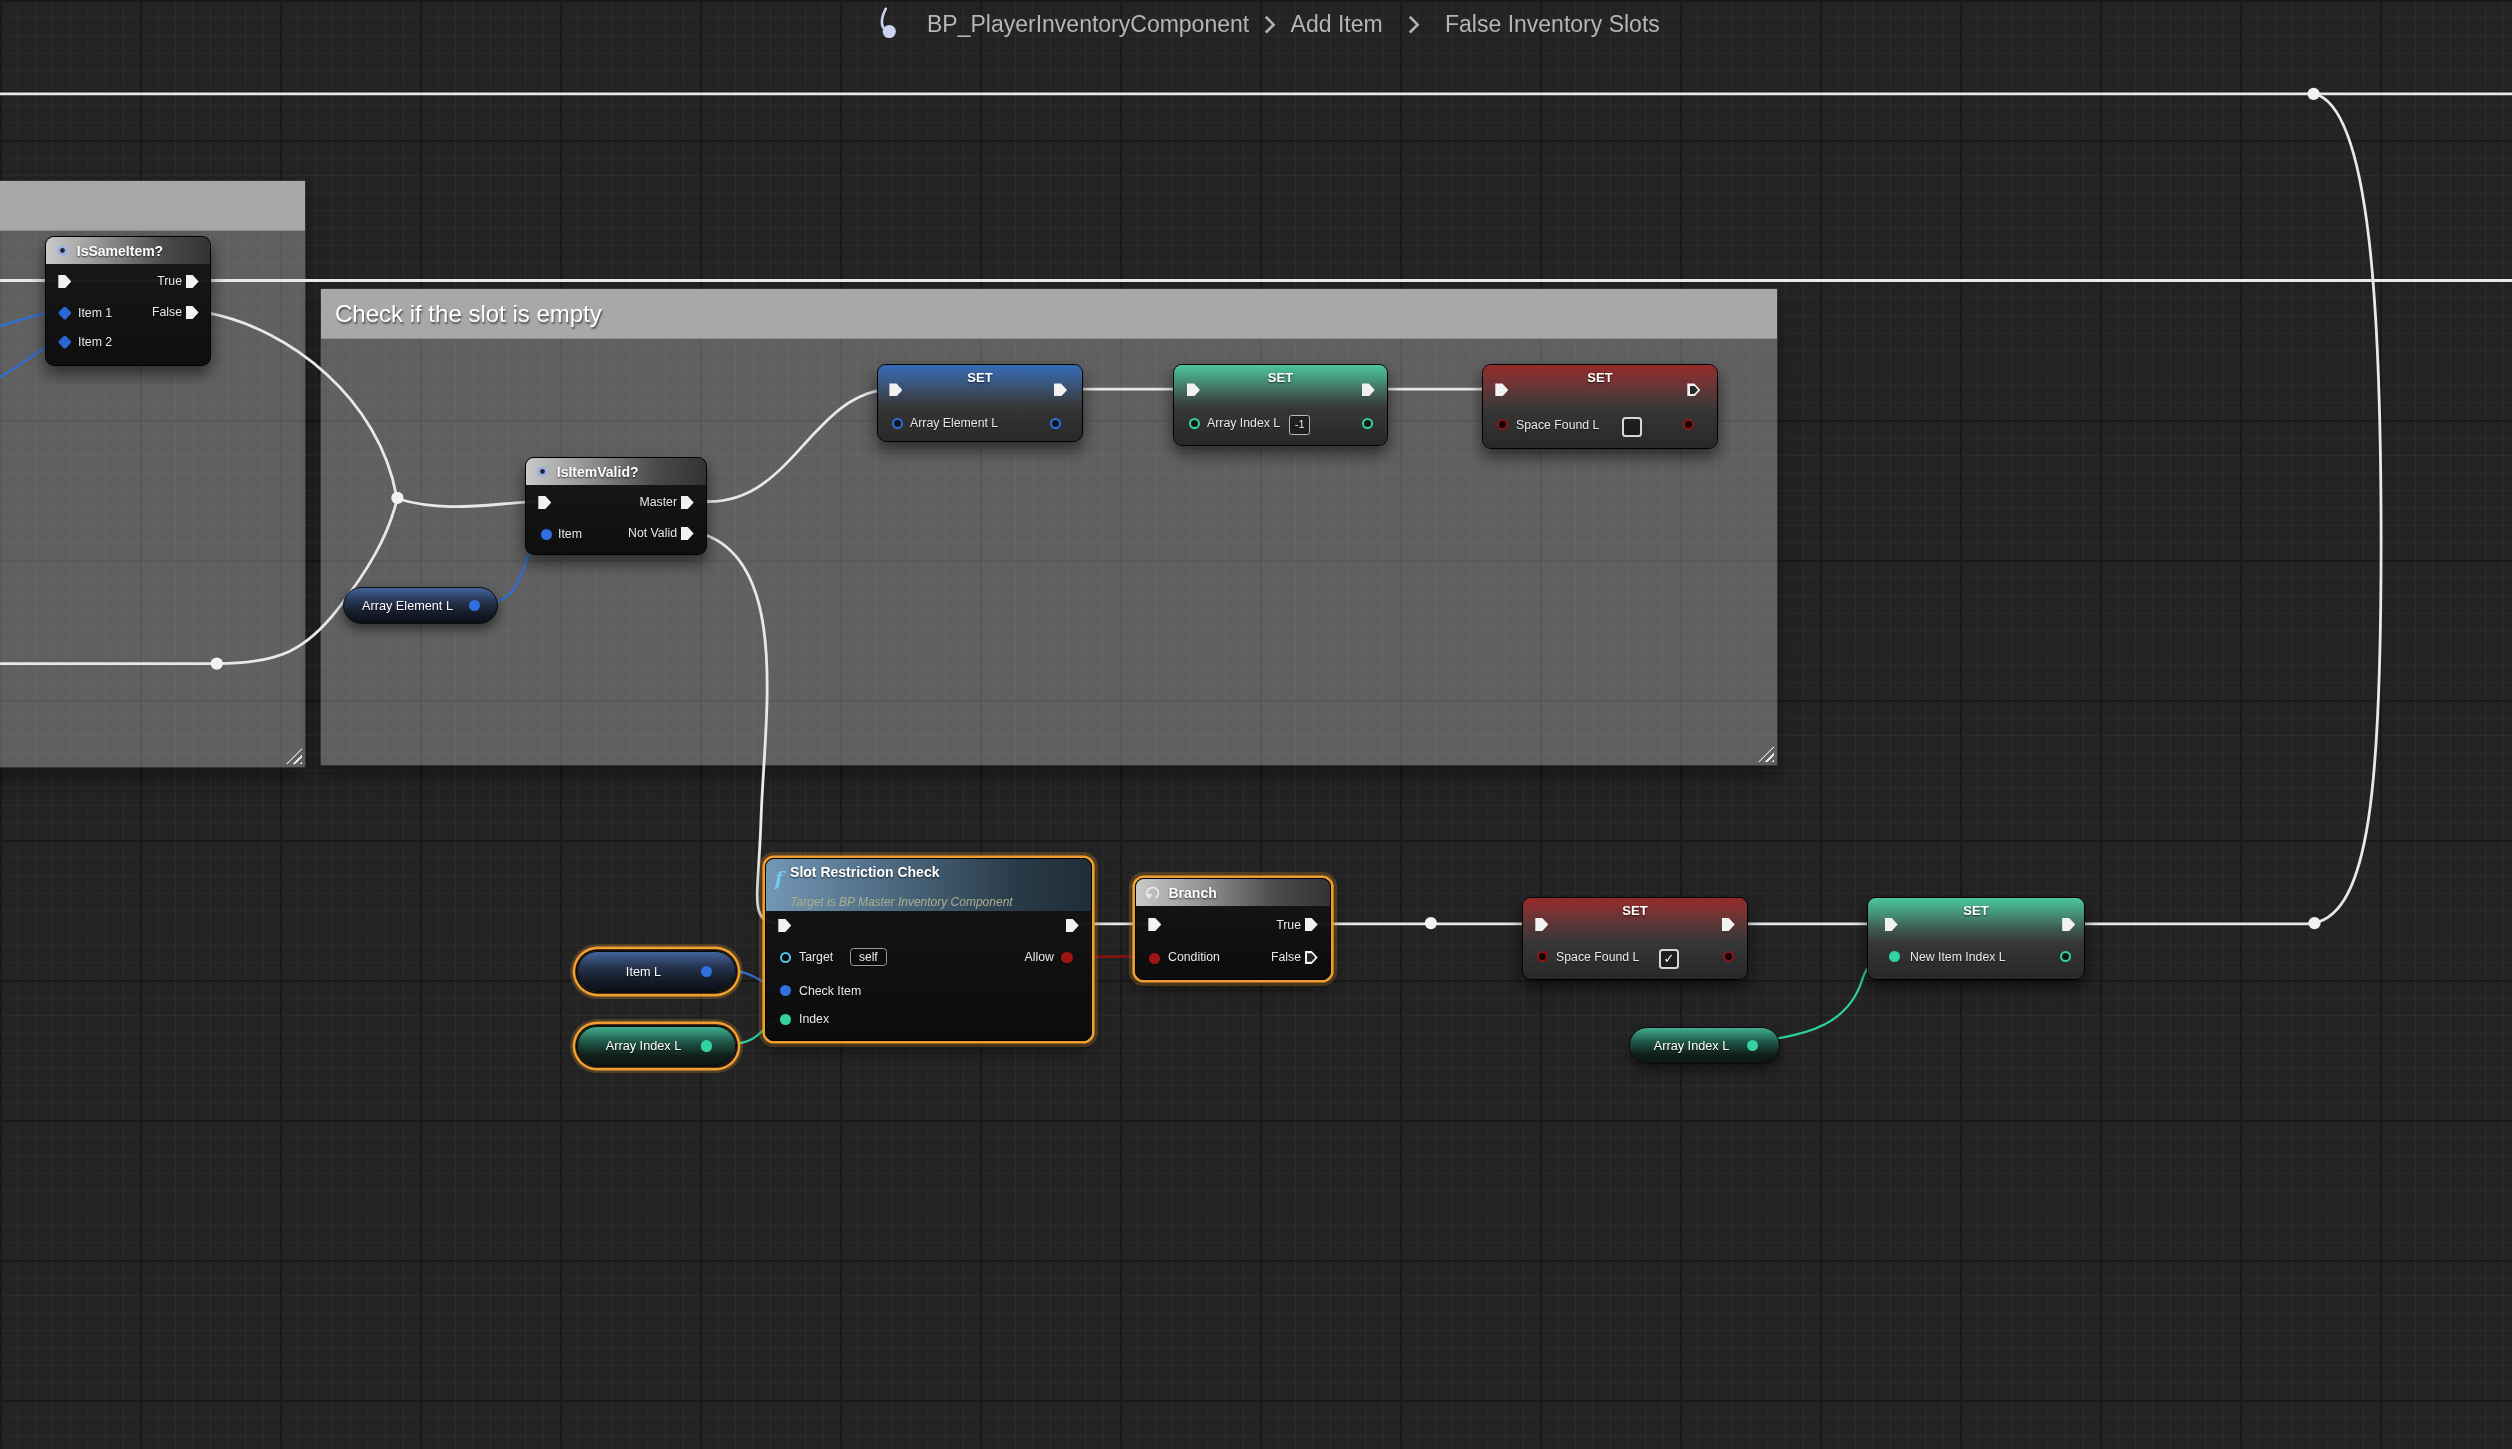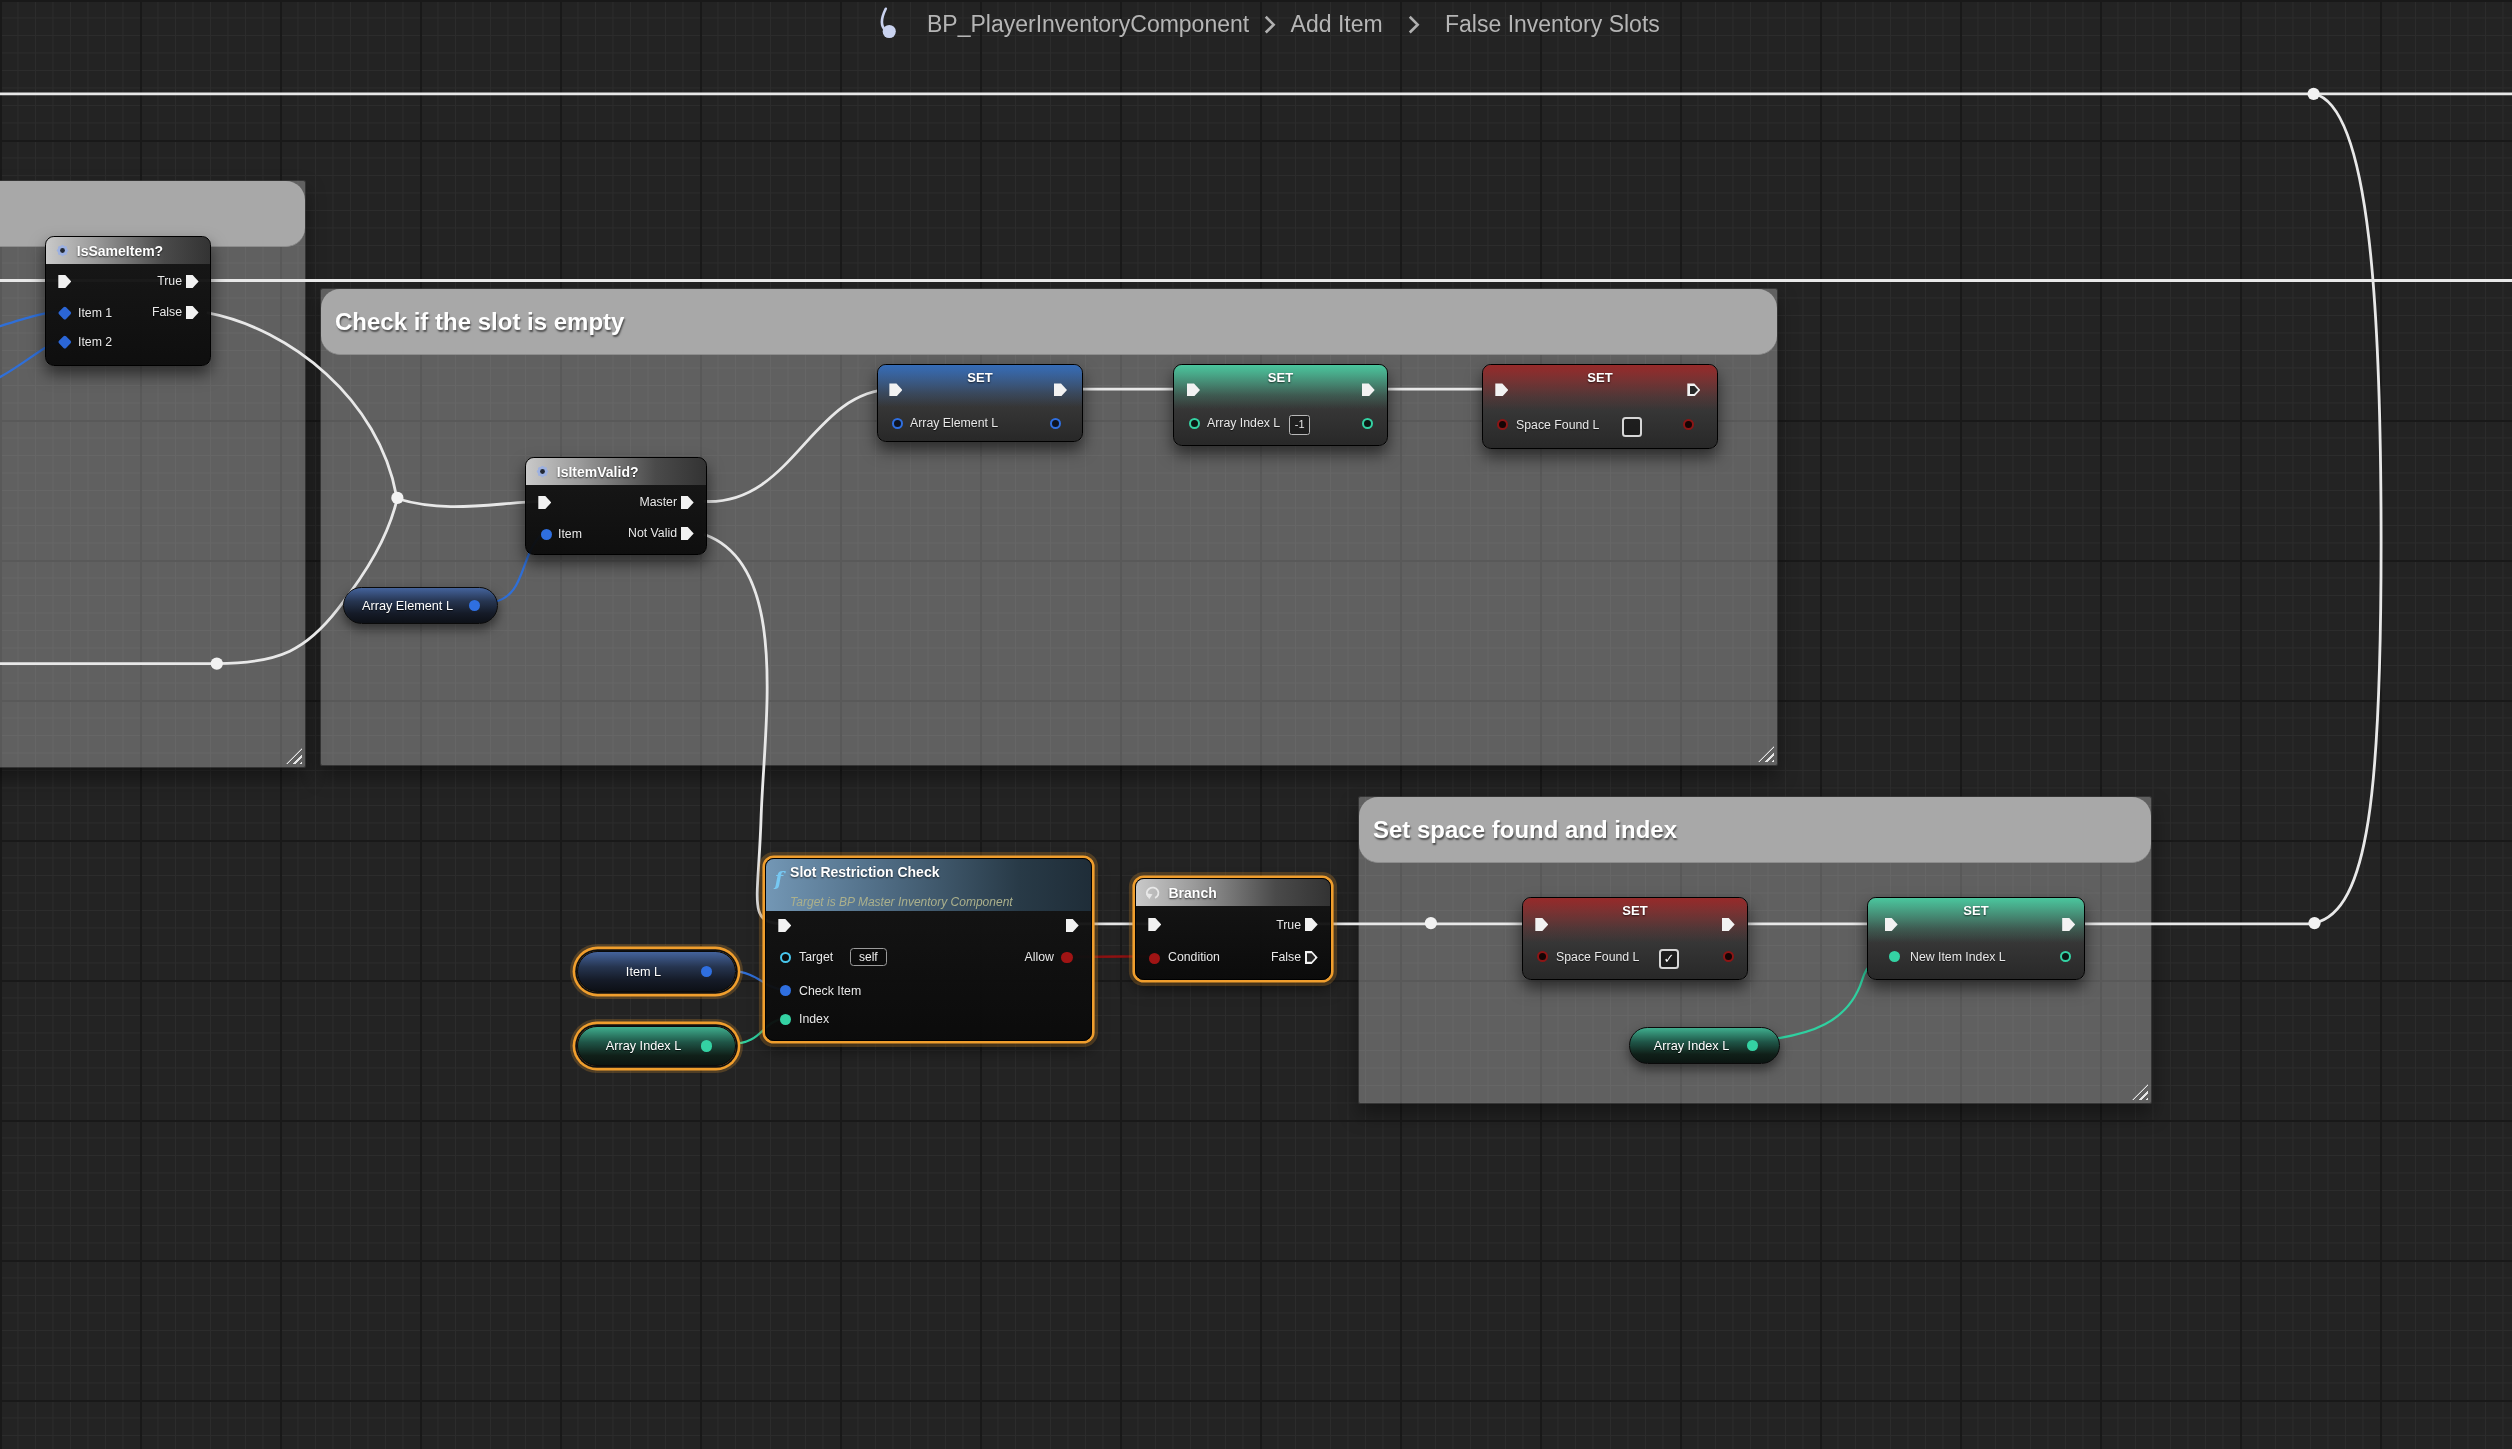--- a/index.html
+++ b/index.html
@@ -8,22 +8,22 @@
     background-image:
       linear-gradient(#191919 1.8px,transparent 1.8px),
       linear-gradient(90deg,#191919 1.8px,transparent 1.8px),
       linear-gradient(#2c2c2c 0.9px,transparent 0.9px),
       linear-gradient(90deg,#2c2c2c 0.9px,transparent 0.9px);
     background-size:140px 140px,140px 140px,17.5px 17.5px,17.5px 17.5px;}
   
   .comment{position:absolute;background:rgba(255,255,255,.28);border:0.9px solid rgba(0,0,0,.45);
     border-radius:2.6px;box-shadow:0 10.5px 19.3px rgba(0,0,0,.38);z-index:1;}
   .chead{height:41px;background:#a8a8a8;border-bottom:0.9px solid #8d8d8d;color:#fff;
-    font-size:24px;font-weight:bold;line-height:41px;padding:12px 14px;white-space:nowrap;
-    text-shadow:0.9px 1.8px 1.8px rgba(0,0,0,.55);cursor:move;overflow:hidden;border-radius:19px;}
+    font-size:24px;font-weight:normal;line-height:41px;padding:4px 14px;white-space:nowrap;
+    text-shadow:0.9px 1.8px 1.8px rgba(0,0,0,.55);cursor:move;overflow:hidden;}
   .handle{position:absolute;right:2.6px;bottom:2.6px;width:16.7px;height:16.7px;
     clip-path:polygon(100% 0,100% 100%,0 100%);
     background:repeating-linear-gradient(135deg,rgba(245,245,245,.9) 0 1.8px,transparent 1.8px 5.3px);}
   
   #wires{position:absolute;left:0;top:0;z-index:2;}
   
   .node{position:absolute;background:linear-gradient(180deg,rgba(22,22,22,.97),rgba(10,10,10,.95));
     border:0.9px solid #000;border-radius:8.8px;box-shadow:0 8px 16px rgba(0,0,0,.55);z-index:3;}
   .node.set{background:linear-gradient(180deg,#474747,#282828);}
   .node.sel{box-shadow:0 0 0 2.6px #f09e2d,0 0 0 6.1px rgba(240,158,45,.22),0 8px 16px rgba(0,0,0,.55);}
@@ -78,24 +78,20 @@
 <body>
 
 <div id="canvas">
 
   <div class="comment" style="left:-26px;top:180px;width:330px;height:586px">
     <div class="chead"></div>
     <div class="handle"></div>
   </div>
   <div class="comment" style="left:320px;top:288px;width:1456px;height:476px">
     <div class="chead">Check if the slot is empty</div>
-    <div class="handle"></div>
-  </div>
-  <div class="comment" style="left:1358px;top:796px;width:792px;height:306px">
-    <div class="chead">Set space found and index</div>
     <div class="handle"></div>
   </div>
 
   <svg id="wires" width="2512" height="1449" viewBox="0 0 2865 1653">
     <g fill="none" stroke="#e8e8e8" stroke-width="3.2" stroke-linecap="round">
       <path d="M0 107 H2865"></path>
       <path d="M0 320 H2865"></path>
       <path d="M2357 1054 H2640"></path>
       <path d="M2640 1053 C2702 1040 2716 900 2716 620 C2716 360 2704 122 2640 107"></path>
       <path d="M237 357 C330 375 432 455 452 566"></path>

